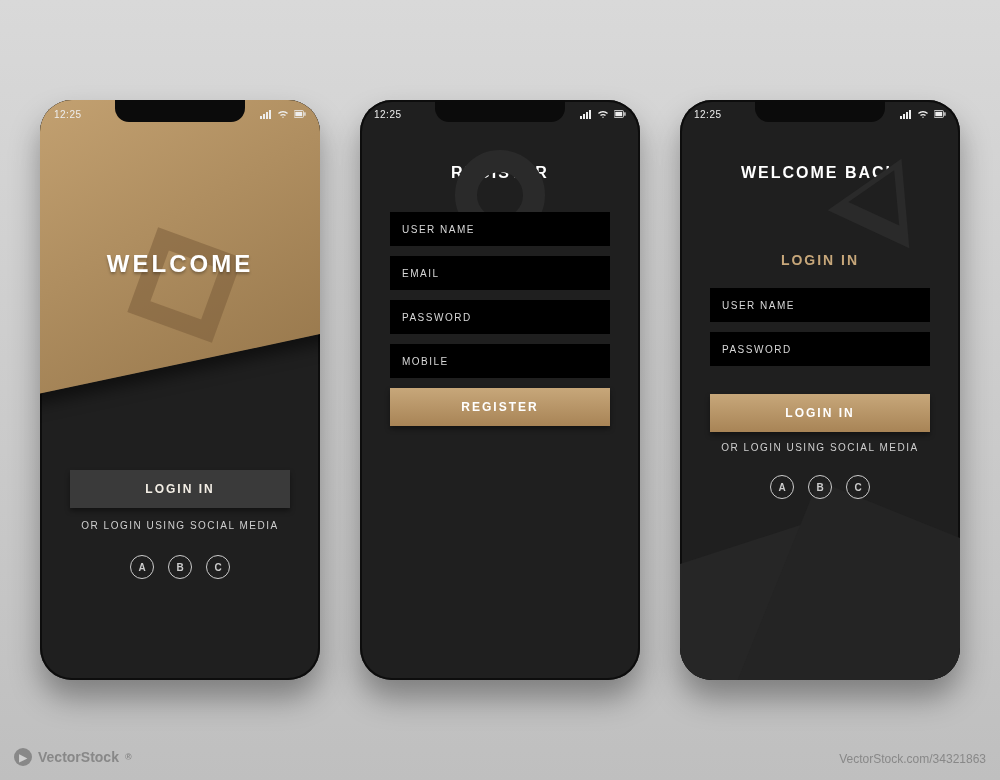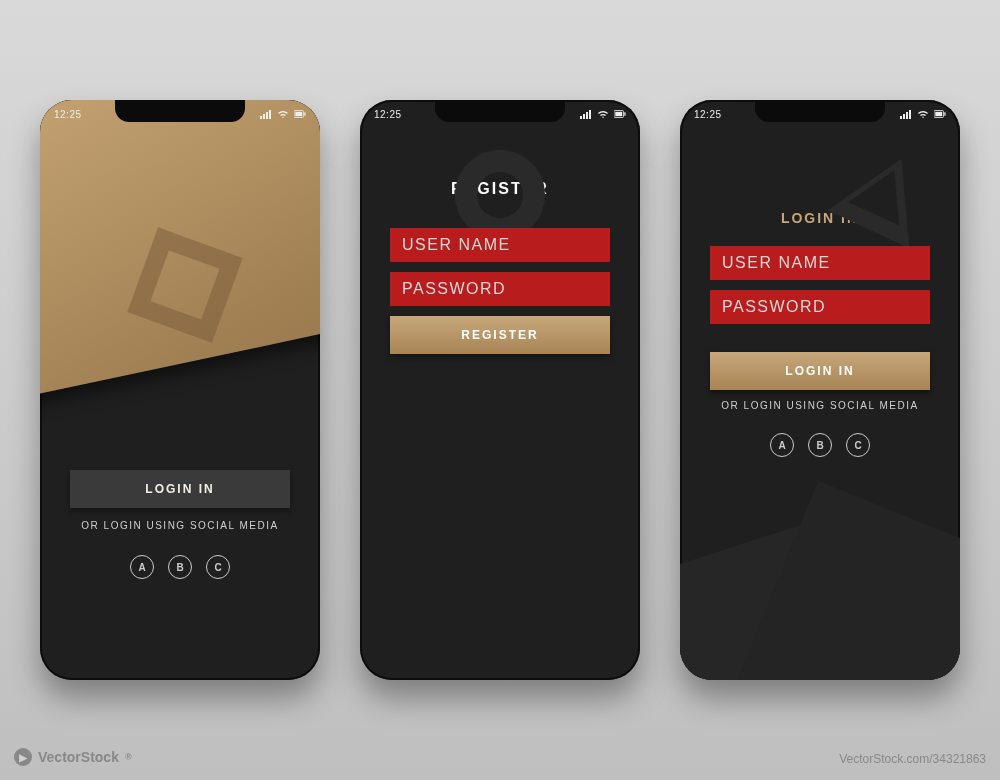--- a/index.html
+++ b/index.html
@@ -24,21 +24,21 @@
     border-bottom-left-radius: 14px; border-bottom-right-radius: 14px;
     z-index: 10;
   }
   .statusbar {
     position: absolute; top: 0; left: 0; right: 0;
     height: 28px; display: flex; justify-content: space-between; align-items: center;
     padding: 8px 14px; color: #eee; font-size: 10px; letter-spacing: 0.5px; z-index: 9;
   }
   .status-icons { display: flex; gap: 5px; align-items: center; }
   .status-icons svg { width: 12px; height: 10px; fill: #eee; }
-  .screen { position: absolute; inset: 0; padding-top: 40px; }
+  .screen { position: absolute; inset: 0; padding-top: 24px; }
 
   
   .hero {
     position: absolute; top: 0; left: -30px; right: -30px; height: 300px;
     background: linear-gradient(160deg, #c4a272 0%, #9a7a4e 100%);
     transform: skewY(-12deg); transform-origin: top left;
     box-shadow: 0 10px 16px rgba(0,0,0,.5);
   }
   .hero-deco {
     position: absolute; top: 140px; left: 100px; width: 90px; height: 90px;
@@ -94,21 +94,21 @@
   .bg-angle1 {
     position: absolute; bottom: -60px; left: -40px; width: 260px; height: 200px;
     background: #262626; transform: rotate(-18deg);
   }
   .bg-angle2 {
     position: absolute; bottom: -100px; right: -60px; width: 260px; height: 260px;
     background: #242424; transform: rotate(22deg);
   }
   .form { position: relative; left: 30px; right: 30px; width: 220px; display: flex; flex-direction: column; gap: 10px; margin-top: 30px; }
   .field {
-    height: 34px; background: #b91c1c; color: #d8d8d8; font-size: 16px; letter-spacing: 1.5px;
+    height: 34px; background: #000000; color: #d8d8d8; font-size: 10px; letter-spacing: 1.5px;
     display: flex; align-items: center; padding: 0 12px; cursor: text;
   }
   .p3-form { margin-top: 20px; }
 
   .watermark-left {
     position: absolute; left: 14px; bottom: 14px; display: flex; align-items: center; gap: 6px;
     color: #888; font-size: 14px; font-weight: 600;
   }
   .watermark-left .vs {
     width: 18px; height: 18px; border-radius: 50%; background: #888; color: #d0d0d0;
@@ -140,20 +140,21 @@
         <svg viewBox="0 0 14 10">
             <rect x="0" y="1" width="11" height="8" rx="1" fill="none" stroke="#eee" stroke-width="1"></rect>
             <rect x="1.5" y="2.5" width="8" height="5"></rect>
             <rect x="12" y="3" width="1.5" height="4"></rect>
           </svg>
       </div>
     </div>
     <div class="screen">
       <div class="hero"></div>
       <div class="hero-deco"></div>
+      <div class="hero-title">WELCOME</div>
       <div class="stack p1-stack">
         <div class="btn">LOGIN IN</div>
         <div class="social-label">OR LOGIN USING SOCIAL MEDIA</div>
         <div class="social-row">
           <div class="social">A</div>
           <div class="social">B</div>
           <div class="social">C</div>
         </div>
       </div>
     </div>
@@ -178,21 +179,23 @@
             <rect x="1.5" y="2.5" width="8" height="5"></rect>
             <rect x="12" y="3" width="1.5" height="4"></rect>
           </svg>
       </div>
     </div>
     <div class="screen">
       <div class="bg-circle"></div>
       <div class="heading">REGISTER</div>
       <div class="form">
         <div class="field">USER NAME</div>
+        <div class="field">EMAIL</div>
         <div class="field">PASSWORD</div>
+        <div class="field">MOBILE</div>
         <div class="btn accent">REGISTER</div>
       </div>
     </div>
   </div>
 
   <div class="phone">
     <div class="bg-angle1"></div>
     <div class="bg-angle2"></div>
     <div class="notch"></div>
     <div class="statusbar">
@@ -210,20 +213,21 @@
         <svg viewBox="0 0 14 10">
             <rect x="0" y="1" width="11" height="8" rx="1" fill="none" stroke="#eee" stroke-width="1"></rect>
             <rect x="1.5" y="2.5" width="8" height="5"></rect>
             <rect x="12" y="3" width="1.5" height="4"></rect>
           </svg>
       </div>
     </div>
     <div class="screen">
       <div class="bg-tri"></div>
       <div class="bg-tri2"></div>
+      <div class="heading">WELCOME BACK</div>
       <div class="sub-heading">LOGIN IN</div>
       <div class="form p3-form">
         <div class="field">USER NAME</div>
         <div class="field">PASSWORD</div>
         <div style="height:8px"></div>
         <div class="btn accent">LOGIN IN</div>
         <div class="social-label">OR LOGIN USING SOCIAL MEDIA</div>
         <div class="social-row">
           <div class="social">A</div>
           <div class="social">B</div>

